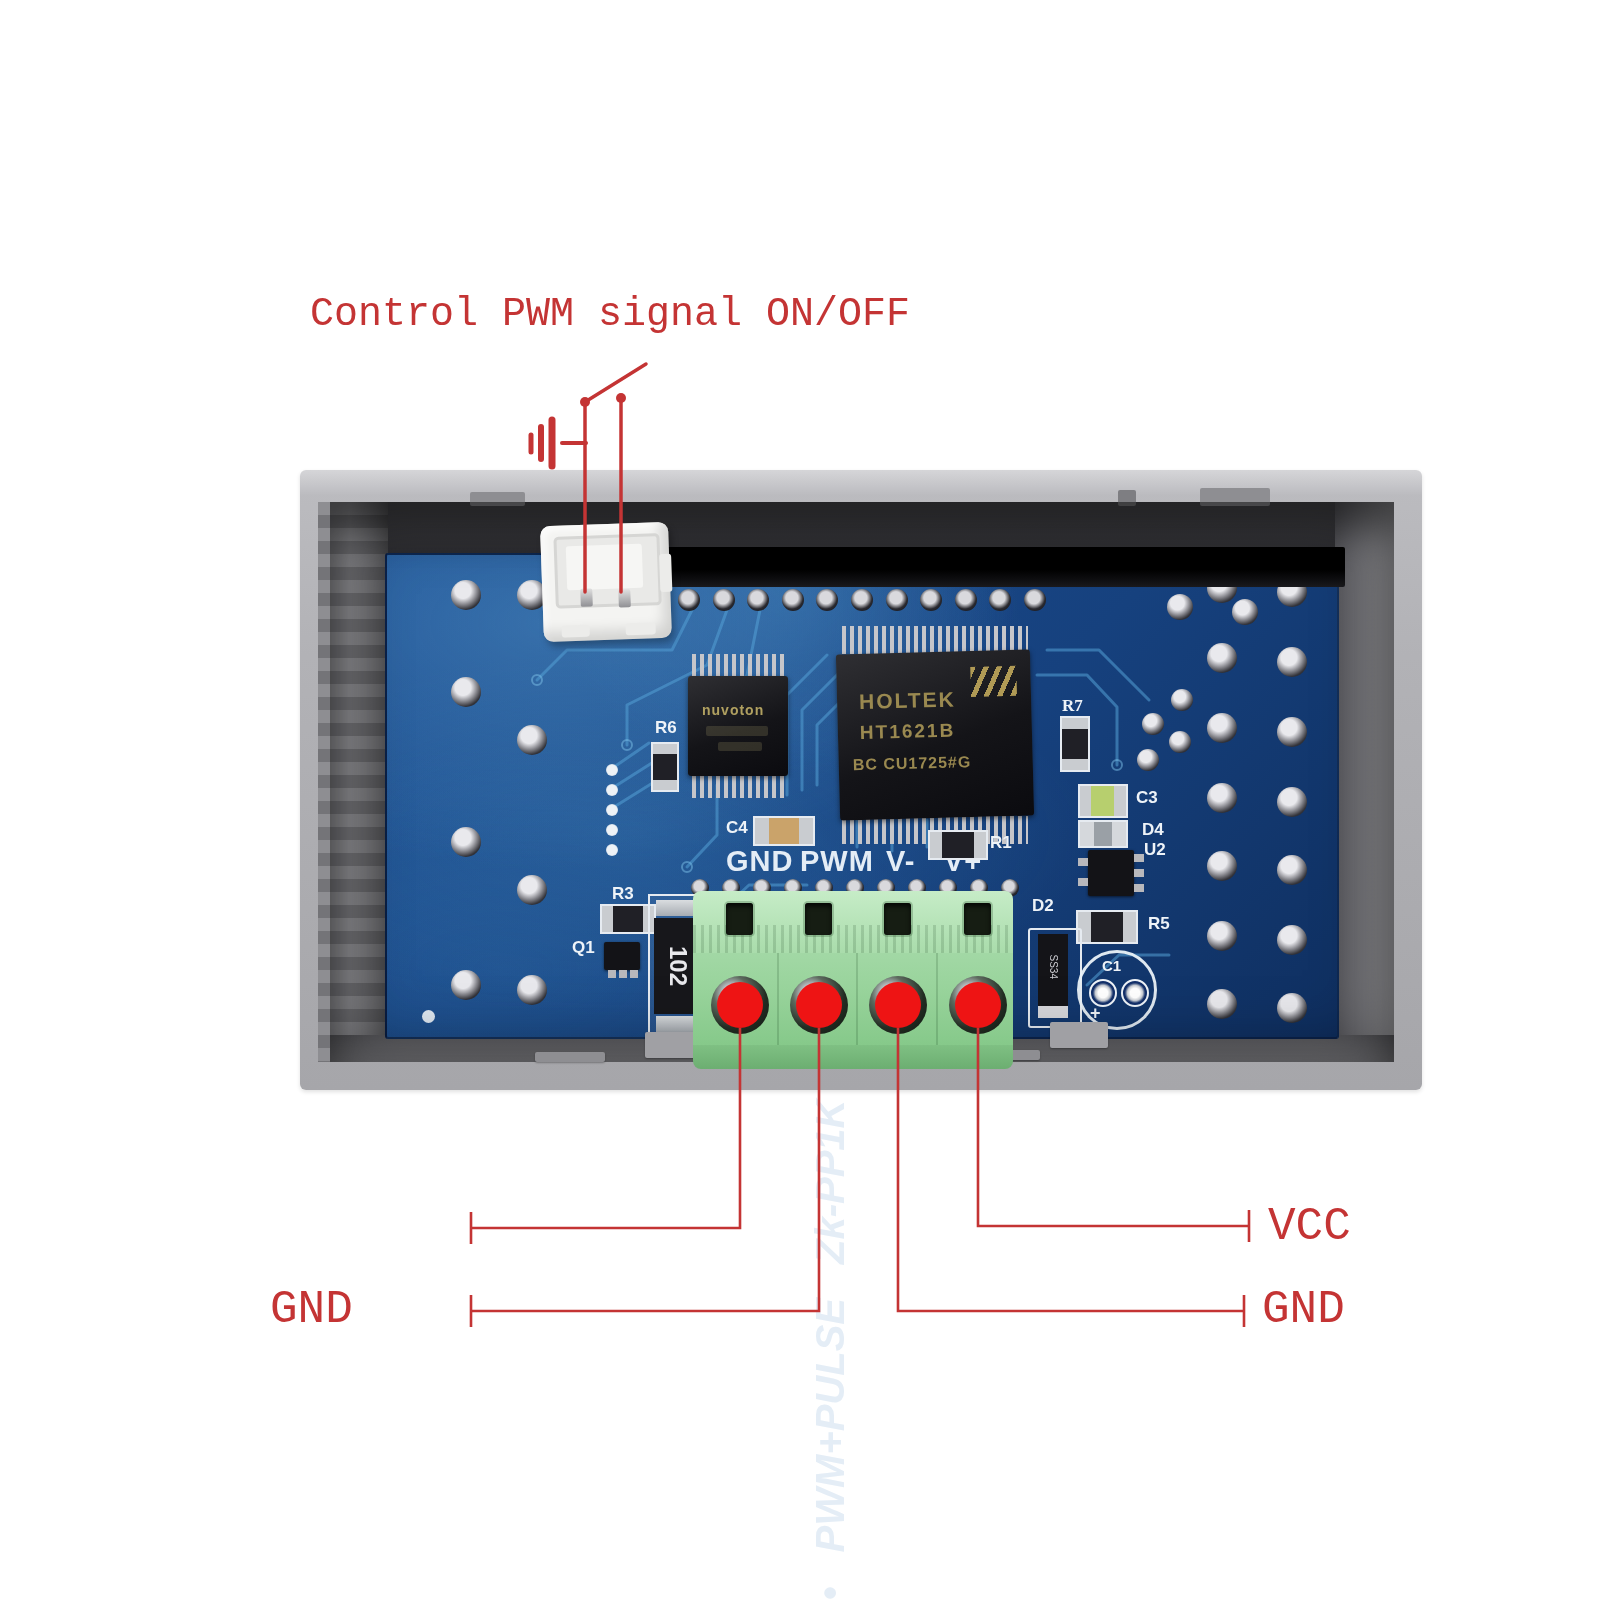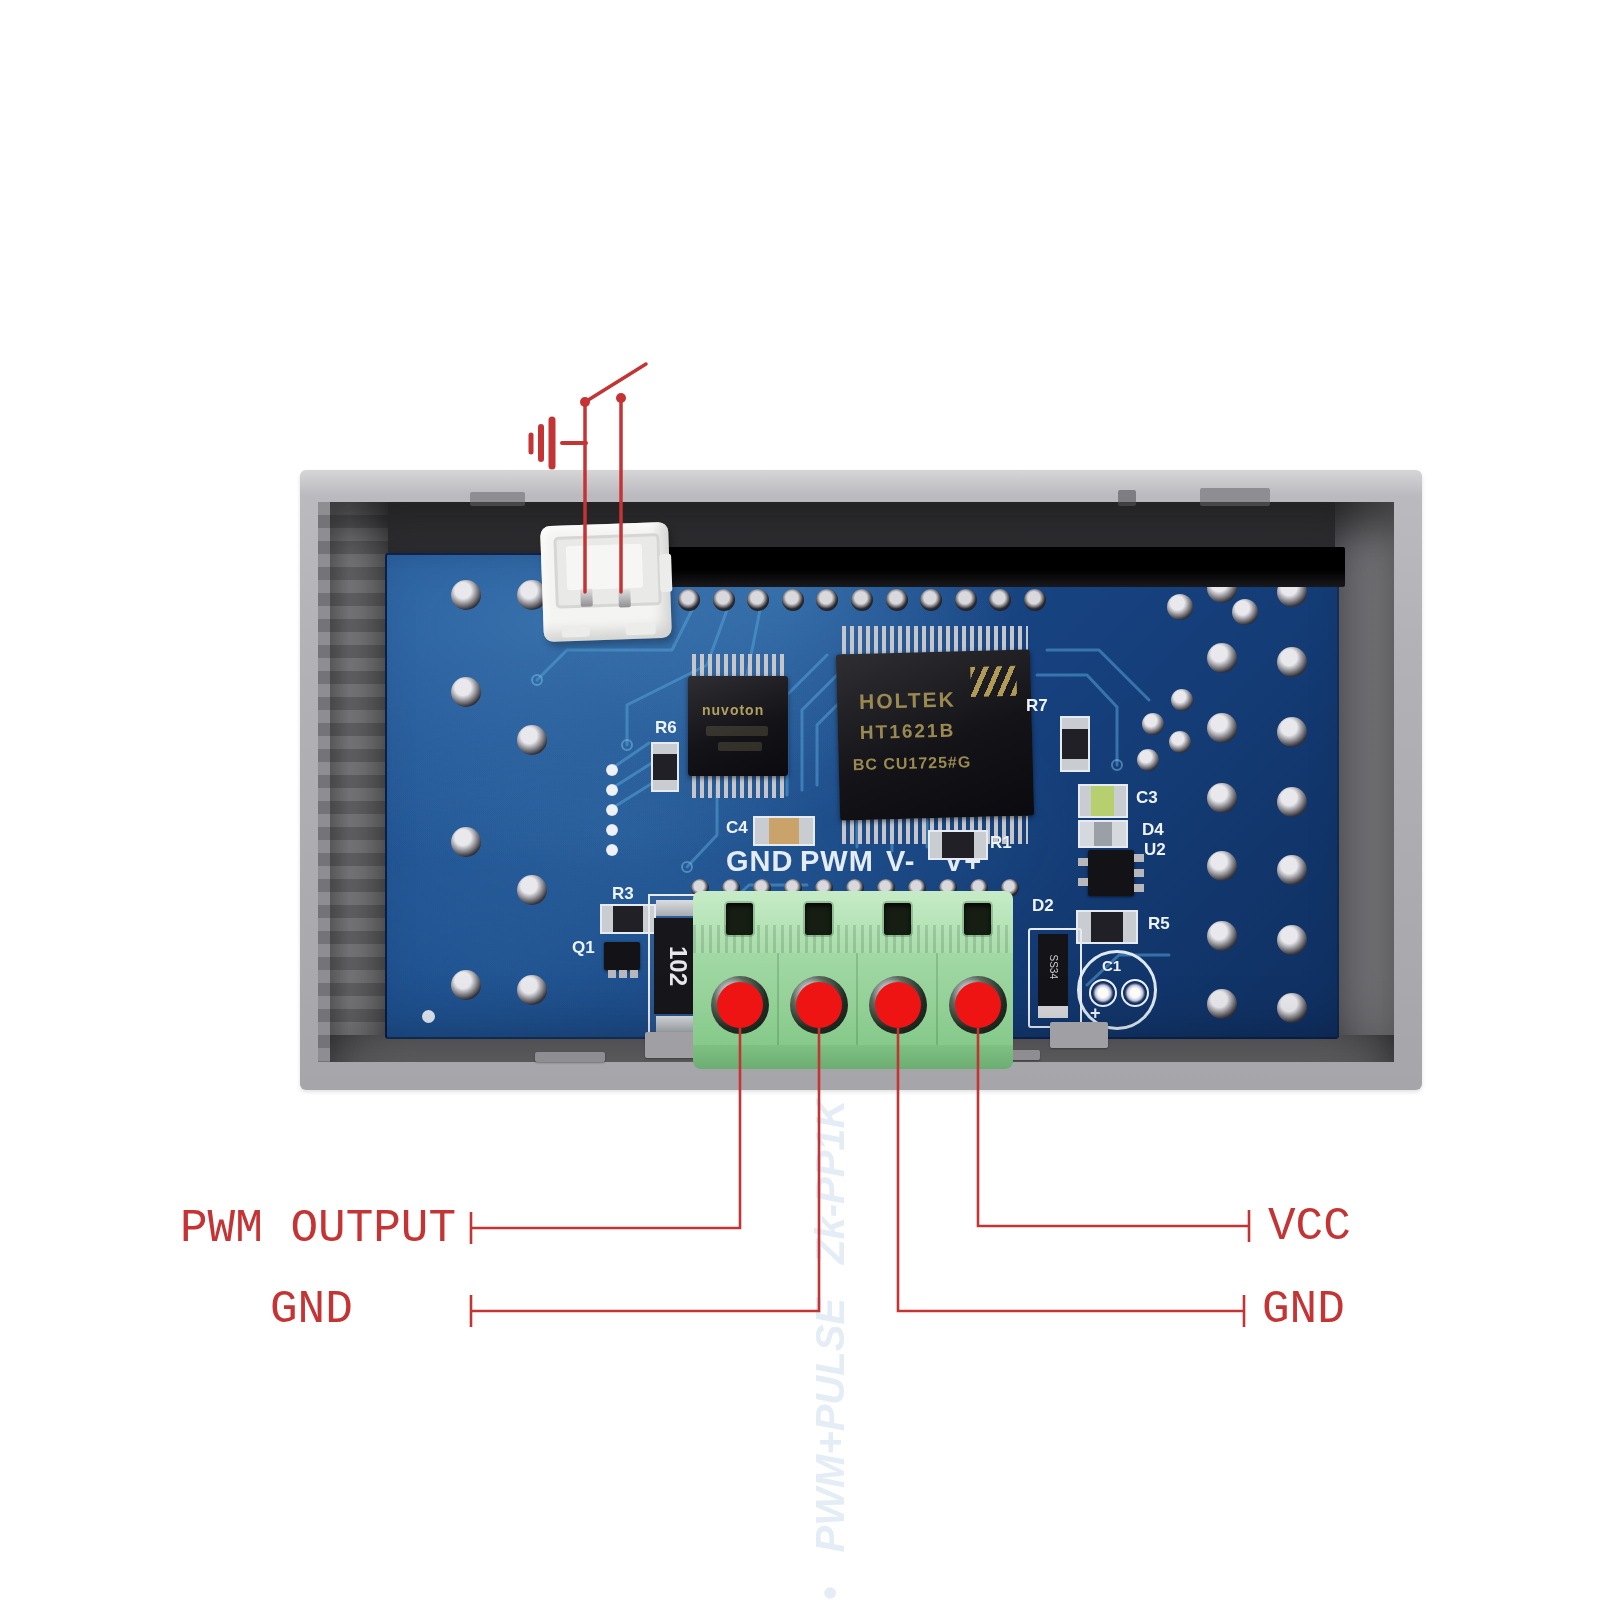--- a/index.html
+++ b/index.html
@@ -247,21 +247,21 @@
   <div class="pins" style="left:692px;top:774px;width:94px;height:24px;"></div>
   <div class="abs chip" style="left:688px;top:676px;width:100px;height:100px;">
     <div class="nuvo-txt" style="left:14px;top:26px;">nuvoton</div>
     <div class="smudge" style="left:18px;top:50px;width:62px;height:10px;"></div>
     <div class="smudge" style="left:30px;top:66px;width:44px;height:9px;"></div>
   </div>
 
   <div class="refdes" style="left:655px;top:718px;">R6</div>
   <div class="smd smd-v-dark" style="left:651px;top:742px;width:24px;height:46px;"></div>
 
-  <div class="refdes" style="left:1026px;top:696px;">R7</div>
+  <div class="refdes" style="left:1062px;top:696px;font-family:Liberation Serif, serif;">R7</div>
   <div class="smd smd-v-dark" style="left:1060px;top:716px;width:26px;height:52px;"></div>
 
   <div class="refdes" style="left:726px;top:818px;">C4</div>
   <div class="smd smd-h-tan" style="left:753px;top:816px;width:58px;height:26px;"></div>
 
   <div class="smd smd-h-dark" style="left:928px;top:830px;width:56px;height:26px;"></div>
   <div class="refdes" style="left:990px;top:833px;">R1</div>
 
   <div class="smd smd-h-led" style="left:1078px;top:784px;width:46px;height:30px;"></div>
   <div class="smd smd-h-sil" style="left:1078px;top:820px;width:46px;height:24px;"></div>
@@ -376,18 +376,18 @@
       <path d="M1249,1210 L1249,1242"></path>
     </g>
     <g style="fill:var(--terminal_red)">
       <circle cx="740" cy="1005" r="23"></circle>
       <circle cx="819" cy="1005" r="23"></circle>
       <circle cx="898" cy="1005" r="23"></circle>
       <circle cx="978" cy="1005" r="23"></circle>
     </g>
   </svg>
 
-  <div class="ann lbl-pwm-out">PWM OUTPUT</div>
+  <div class="ann title">Control PWM signal ON/OFF</div>
   <div class="ann lbl-gnd-l">GND</div>
   <div class="ann lbl-vcc">VCC</div>
   <div class="ann lbl-gnd-r">GND</div>
 
 </div>
 
 </body></html>

